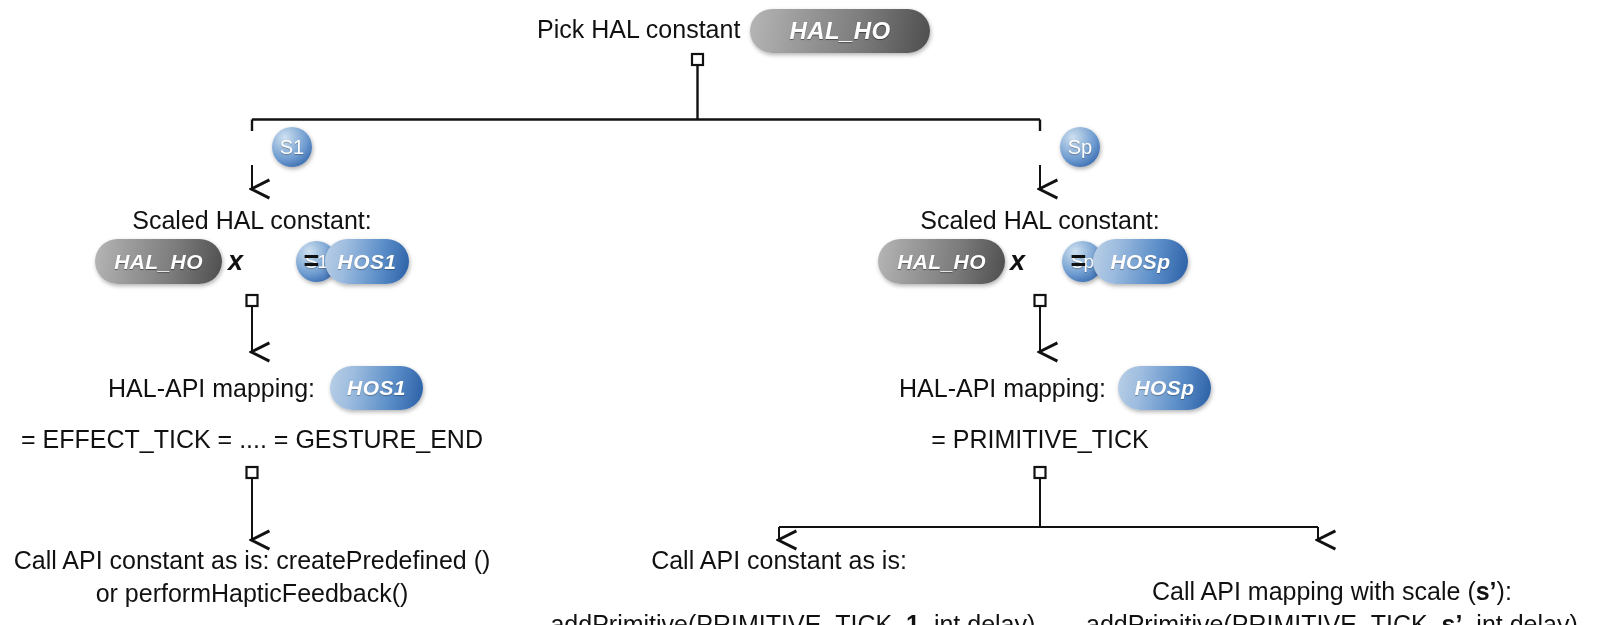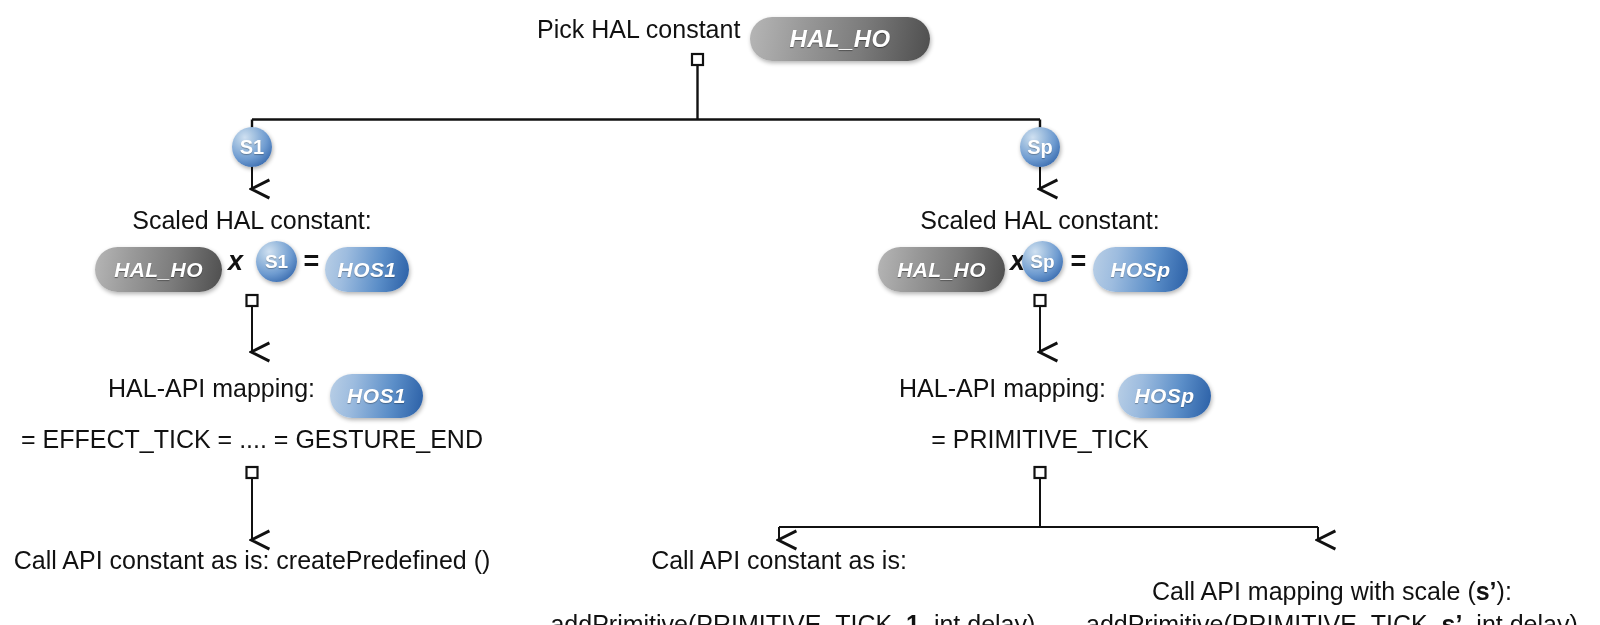--- a/index.html
+++ b/index.html
@@ -50,44 +50,44 @@
     display: flex;
     align-items: center;
     justify-content: center;
     border-radius: 999px;
     color: #ffffff;
     font-style: italic;
     font-weight: bold;
     letter-spacing: 0.4px;
     box-shadow: 1px 2px 4px rgba(0,0,0,0.30);
     box-sizing: border-box;
-    margin-top: 8px;
   }
   .pill-gray {
     background: linear-gradient(100deg, #b6b6b6 0%, #9a9a9a 28%, #7b7b7b 62%, #4e4e4e 100%);
     text-shadow: 0 1px 1px rgba(0,0,0,0.45);
   }
   .pill-blue {
     background: linear-gradient(100deg, #b9cfe6 0%, #9dbcdf 25%, #5b8ec8 65%, #2a5fa6 100%);
     text-shadow: 0 1px 1px rgba(0,0,0,0.30);
   }
 
   
   .circle {
     position: absolute;
     display: flex;
     align-items: center;
     justify-content: center;
     border-radius: 50%;
     color: #ffffff;
-    font-weight: bold;
+    font-weight: normal;
     background: radial-gradient(circle at 32% 26%, #cfe0f1 0%, #a8c5e2 22%, #6e9bd0 55%, #2f62a8 88%, #1d4d90 100%);
     box-shadow: 1px 2px 4px rgba(0,0,0,0.32);
     text-shadow: 0 1px 1px rgba(0,0,0,0.28);
     box-sizing: border-box;
+    margin-left: 40px;
   }
 
   
   .op {
     position: absolute;
     font-size: 27px;
     font-weight: bold;
     font-style: italic;
     color: #111;
   }
@@ -160,20 +160,21 @@
 
   <div class="pill pill-blue" style="left:325px; top:239px; width:84px; height:45px; font-size:21px;">HOS1</div>
 
   <div class="txt" style="left:108px; top:373px;">HAL-API mapping:</div>
 
   <div class="pill pill-blue" style="left:330px; top:366px; width:93px; height:44px; font-size:21px;">HOS1</div>
 
   <div class="txt center" style="left:252px; top:424px;">= EFFECT_TICK = .... = GESTURE_END</div>
 
   <div class="txt center" style="left:252px; top:545px;">Call API constant as is: createPredefined ()</div>
+  <div class="txt center" style="left:252px; top:578px;">or performHapticFeedback()</div>
 
   <div class="txt center" style="left:1040px; top:205px;">Scaled HAL constant:</div>
 
   <div class="pill pill-gray" style="left:878px; top:239px; width:127px; height:45px; font-size:21px;">HAL_HO</div>
 
   <div class="op" style="left:1010px; top:246px;">x</div>
 
   <div class="circle" style="left:1022px; top:241px; width:41px; height:41px; font-size:19px;">Sp</div>
 
   <div class="op" style="left:1070px; top:246px;">=</div>

